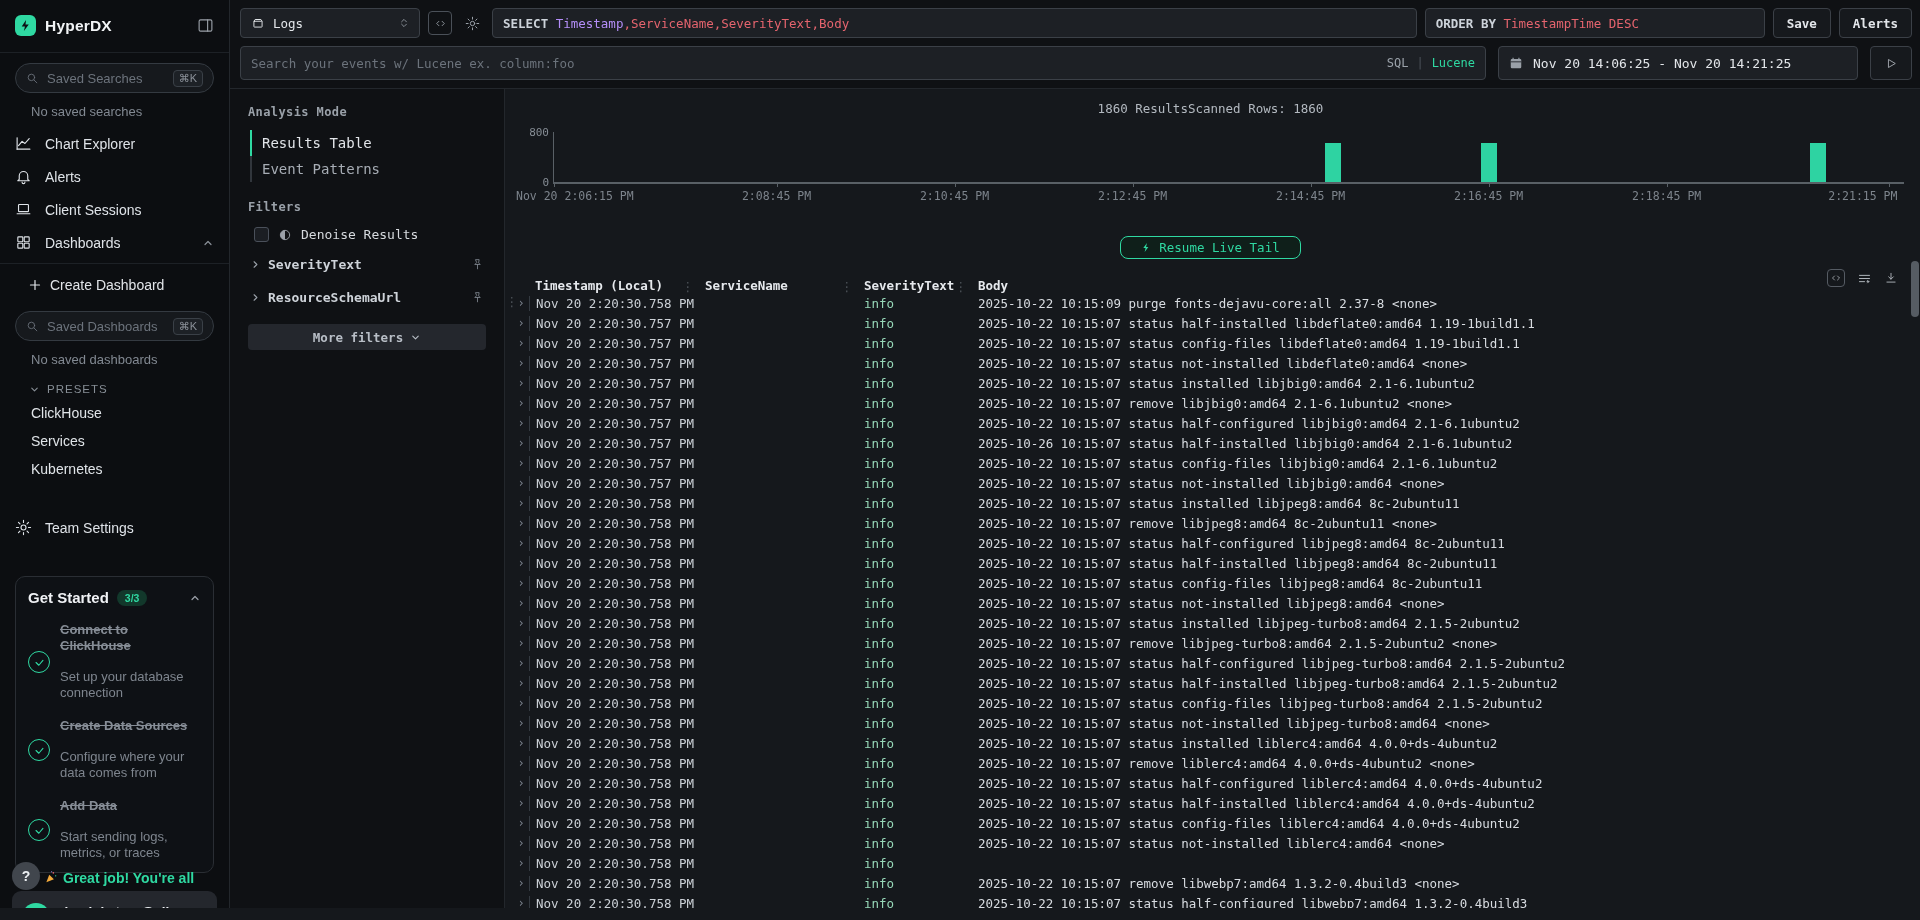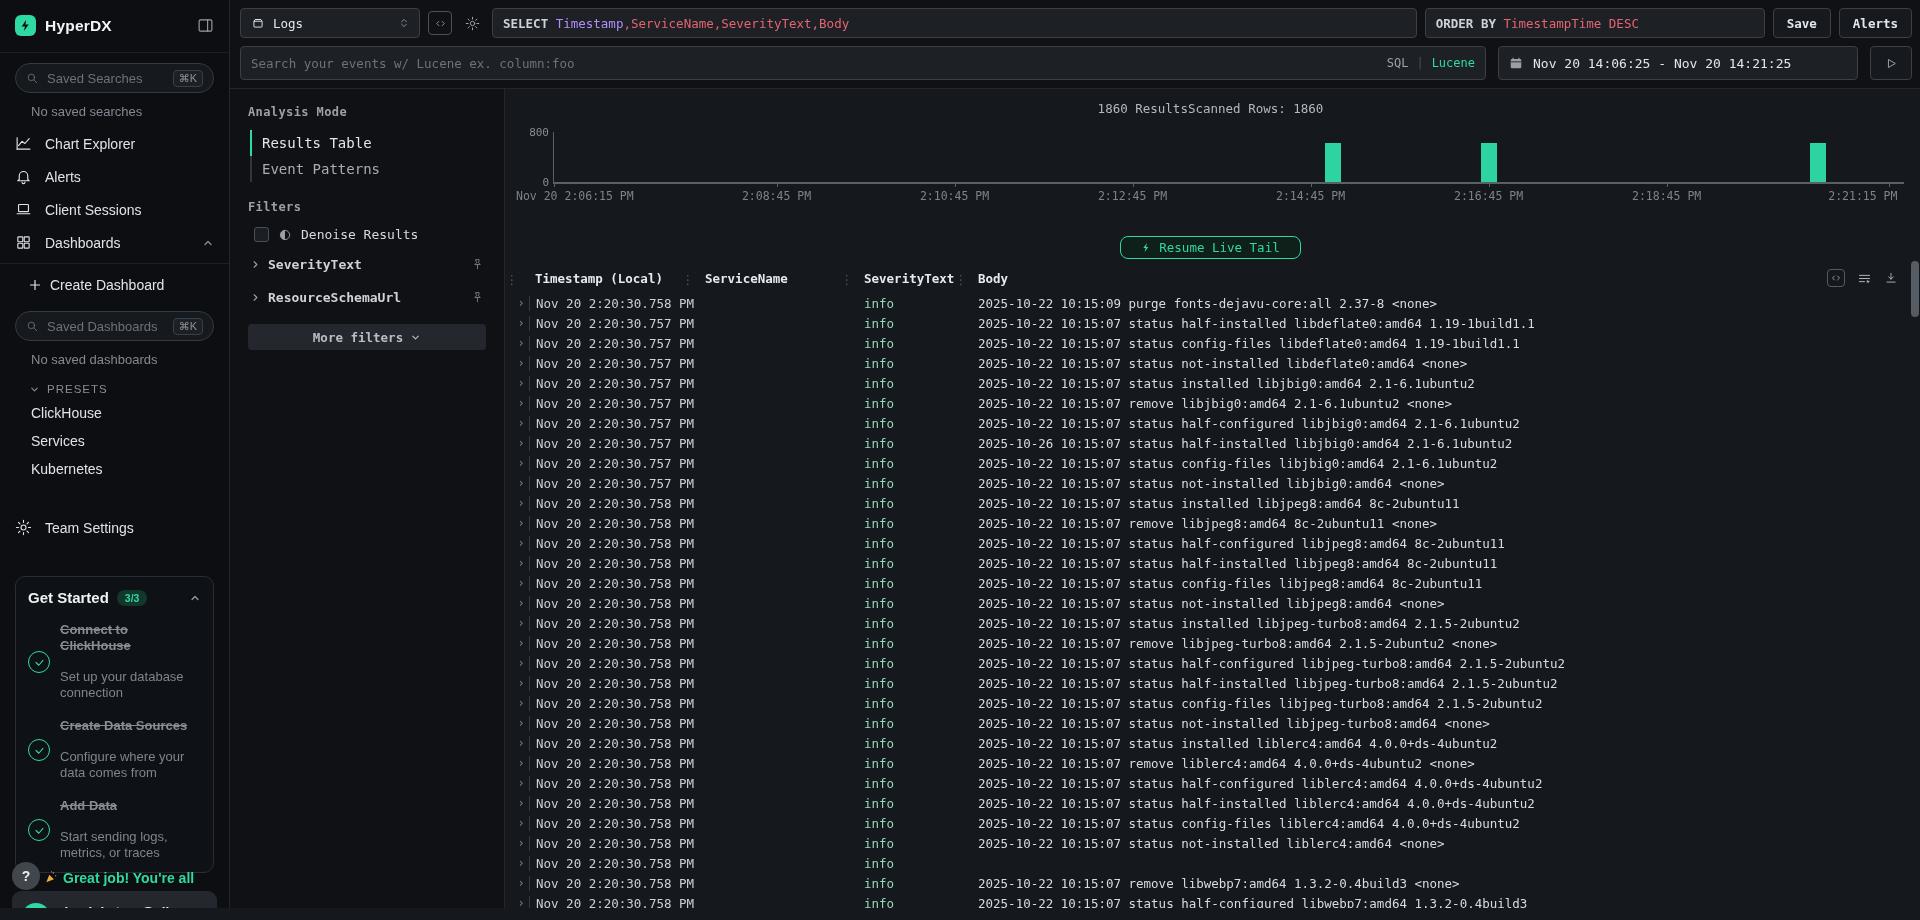--- a/index.html
+++ b/index.html
@@ -90,21 +90,21 @@
   .chart{position:relative;height:92px;margin-top:2px}
   .ylab{position:absolute;left:4px;width:32px;text-align:right;font-family:"DejaVu Sans Mono",monospace;font-size:11px;color:#868d95}
   .plot{position:absolute;left:40px;right:4px;top:14px;height:52px;border-left:1px solid #596066;border-bottom:2px solid #596066;cursor:crosshair}
   .bar{position:absolute;bottom:0;width:16px;background:#2ed3a2}
   .xtick{position:absolute;top:100%;width:1px;height:5px;background:#596066}
   .xlab{position:absolute;top:calc(100% + 7px);font-family:"DejaVu Sans Mono",monospace;font-size:11.5px;color:#7d848c;white-space:nowrap;transform:translateX(-50%)}
   .xlab.start{transform:translateX(-38px)}
   .xlab.end{transform:translateX(-88%)}
   .live-row{display:flex;justify-content:center;margin:26px 0 12px 0}
   .live-btn{display:flex;align-items:center;gap:7px;border:1px solid #2fd9a2;color:#2fd9a2;background:#0f1f1a;border-radius:8px;padding:3px 20px;font-family:"DejaVu Sans Mono",monospace;font-size:12.5px;font-weight:normal;cursor:pointer}
-  .tbl-head{display:flex;align-items:flex-start;height:22px;font-family:"DejaVu Sans Mono",monospace;font-size:12.5px;font-weight:bold;color:#e6e9ed;position:relative;margin-top:6px}
+  .tbl-head{display:flex;align-items:flex-end;height:22px;font-family:"DejaVu Sans Mono",monospace;font-size:12.5px;font-weight:bold;color:#e6e9ed;position:relative;margin-top:6px}
   .hcell{position:relative;white-space:nowrap}
   .hcell::after{content:"⋮";position:absolute;right:11px;top:1px;color:#4d535a;font-weight:normal}
   .hc0{width:16px}
   .hc1{width:176px;padding-left:6px}
   .hc2{width:159px}
   .hc3{width:114px}
   .hc4{flex:1}.hc4::after{content:""}
   .head-icons{position:absolute;right:10px;top:-2px;display:flex;gap:12px;align-items:center;color:#aeb4ba}
   .head-icons .boxed{border:1px solid #555b63;border-radius:4px;padding:2px}
   .trow{display:flex;align-items:center;height:20px;font-family:"DejaVu Sans Mono",monospace;font-size:12.5px;white-space:nowrap;cursor:pointer}

